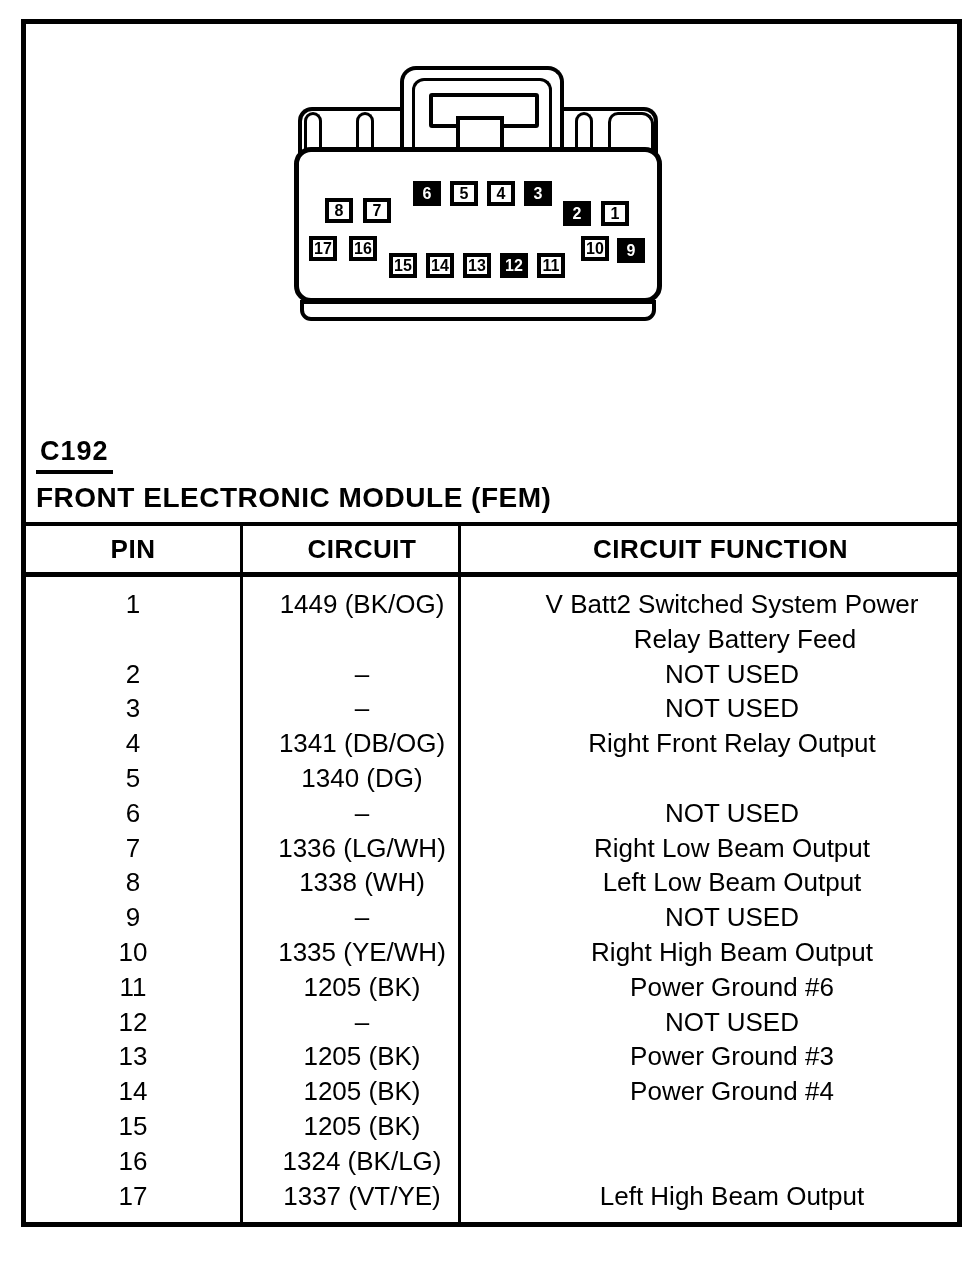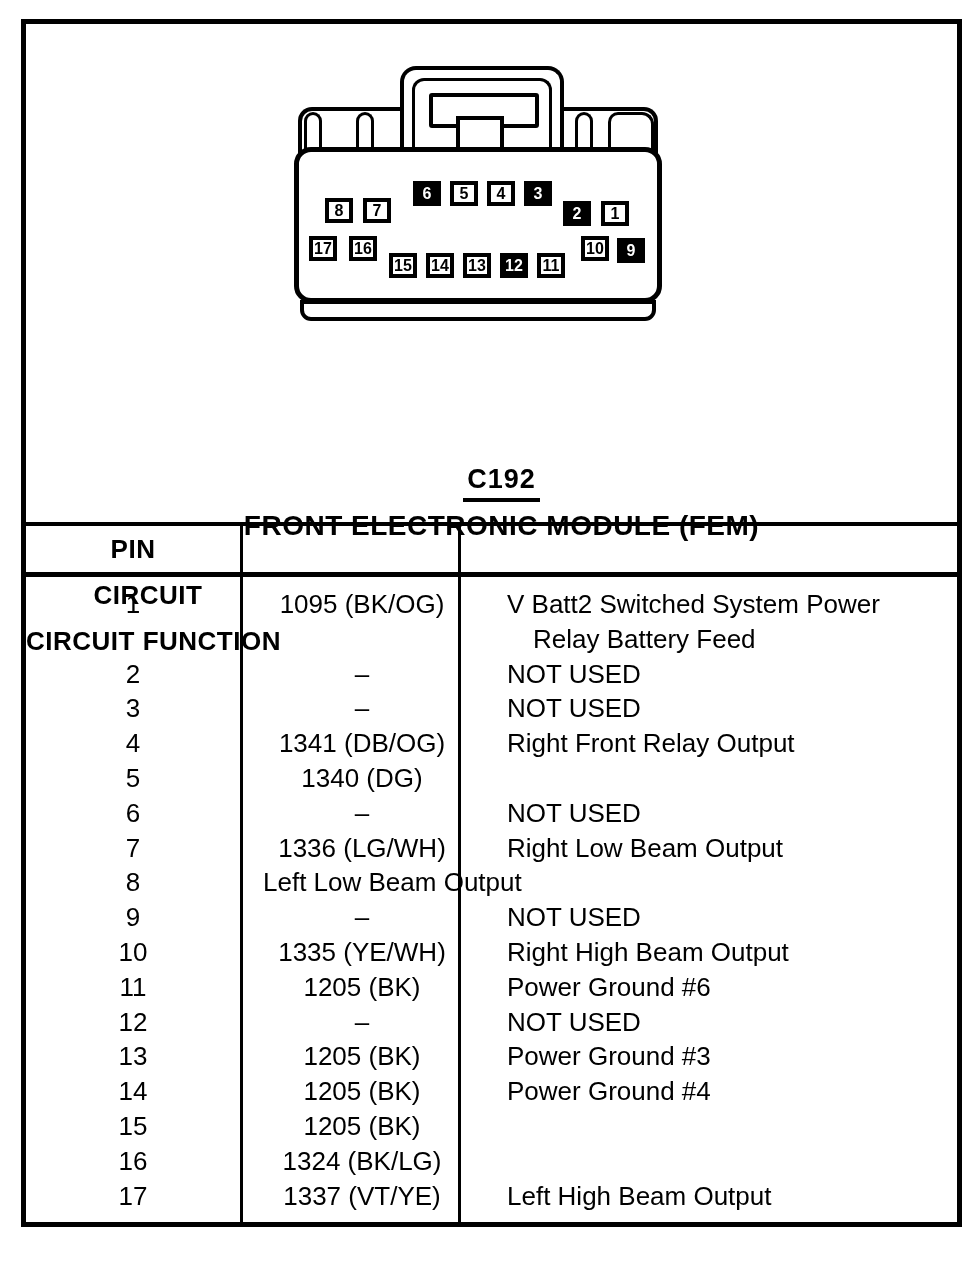--- a/index.html
+++ b/index.html
@@ -26,34 +26,34 @@
   #bottom-lip  { left:274px; top:276px; width:356px; height:21px; border:4px solid #000; border-radius:0 0 11px 11px; }
   
   .pin {
     position:absolute; box-sizing:border-box; width:28px; height:25px;
     display:flex; align-items:center; justify-content:center;
     font-size:16px; font-weight:bold; line-height:1;
     background:#fff; border:4px solid #000; color:#000; z-index:5;
   }
   .pin.filled { background:#000; color:#fff; border:2px solid #000; }
   
-  #title-block { position:absolute; left:0; right:0; top:412px; text-align:center; transform:translateX(10px);margin-top:28px; }
+  #title-block { position:absolute; left:0; right:0; top:412px; transform:translateX(10px); }
   #connector-id { display:inline-block; font-size:27px; font-weight:bold; letter-spacing:1px; border-bottom:4px solid #000; padding:0 4px 3px 4px; }
   #connector-title { margin-top:8px; font-size:28px; font-weight:bold; letter-spacing:0.5px; }
   
   #tbl { position:absolute; left:0; right:0; top:498px; bottom:0; border-top:4px solid #000; }
   .vline { position:absolute; top:0; bottom:0; width:3px; background:#000; z-index:3; }
   #vline-1 { left:214px; } #vline-2 { left:432px; }
-  #thead { display:flex; height:46px; line-height:46px; font-size:26px; font-weight:bold; border-bottom:5px solid #000; letter-spacing:0.5px;flex-direction:column; }
+  #thead { display:flex; height:46px; line-height:46px; font-size:26px; font-weight:bold; border-bottom:5px solid #000; letter-spacing:0.5px; }
   #tbody { font-size:26px; line-height:34.8px; padding-top:10px; }
   .trow { display:flex; }
   .c-pin { width:214px; text-align:center; flex:none; }
   .c-cir { width:244px; text-align:center; flex:none; }
-  .c-fun { flex:1; text-align:left; padding-left:23px; }
-  #thead .c-fun { padding-left:0; }
+  .c-fun { flex:1; text-align:center; padding-left:23px; }
+  #thead .c-fun { text-align:center; padding-left:0; }
   .fun2 { padding-left:26px; }
 </style>
 </head>
 <body>
 
 <div id="page">
   <div id="frame">
 
     <div>
       <div id="rear-band" class="cpiece"></div>
@@ -98,21 +98,21 @@
 
       <div id="thead">
         <div class="c-pin">PIN</div>
         <div class="c-cir">CIRCUIT</div>
         <div class="c-fun">CIRCUIT FUNCTION</div>
       </div>
 
       <div id="tbody">
         <div class="trow">
           <div class="c-pin">1</div>
-          <div class="c-cir">1095 (BK/OG)</div>
+          <div class="c-cir">1449 (BK/OG)</div>
           <div class="c-fun">
             <div>V Batt2 Switched System Power</div>
             <div class="fun2">Relay Battery Feed</div>
           </div>
         </div>
         <div class="trow">
           <div class="c-pin">2</div>
           <div class="c-cir">–</div>
           <div class="c-fun">NOT USED</div>
         </div>
@@ -135,20 +135,21 @@
           <div class="c-cir">–</div>
           <div class="c-fun">NOT USED</div>
         </div>
         <div class="trow">
           <div class="c-pin">7</div>
           <div class="c-cir">1336 (LG/WH)</div>
           <div class="c-fun">Right Low Beam Output</div>
         </div>
         <div class="trow">
           <div class="c-pin">8</div>
+          <div class="c-cir">1338 (WH)</div>
           <div class="c-fun">Left Low Beam Output</div>
         </div>
         <div class="trow">
           <div class="c-pin">9</div>
           <div class="c-cir">–</div>
           <div class="c-fun">NOT USED</div>
         </div>
         <div class="trow">
           <div class="c-pin">10</div>
           <div class="c-cir">1335 (YE/WH)</div>

